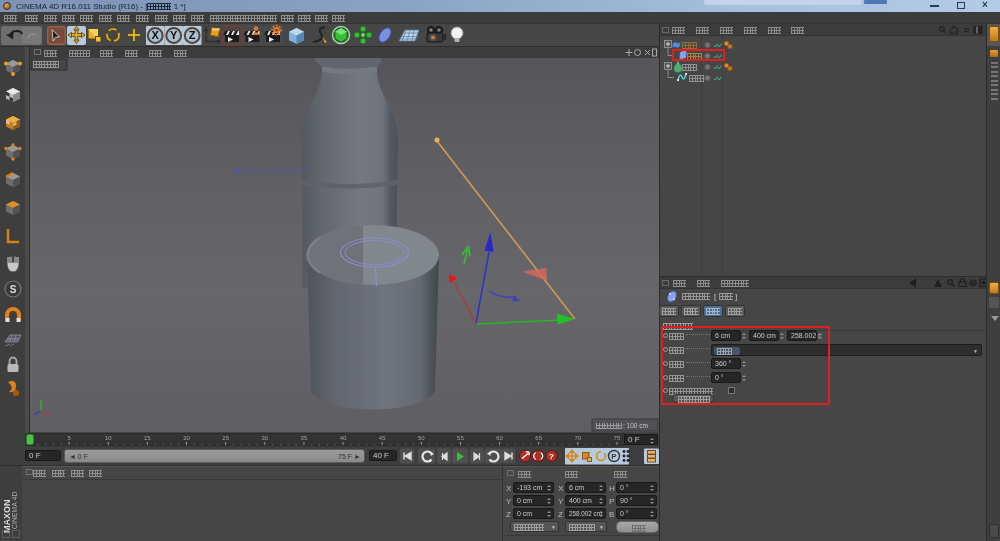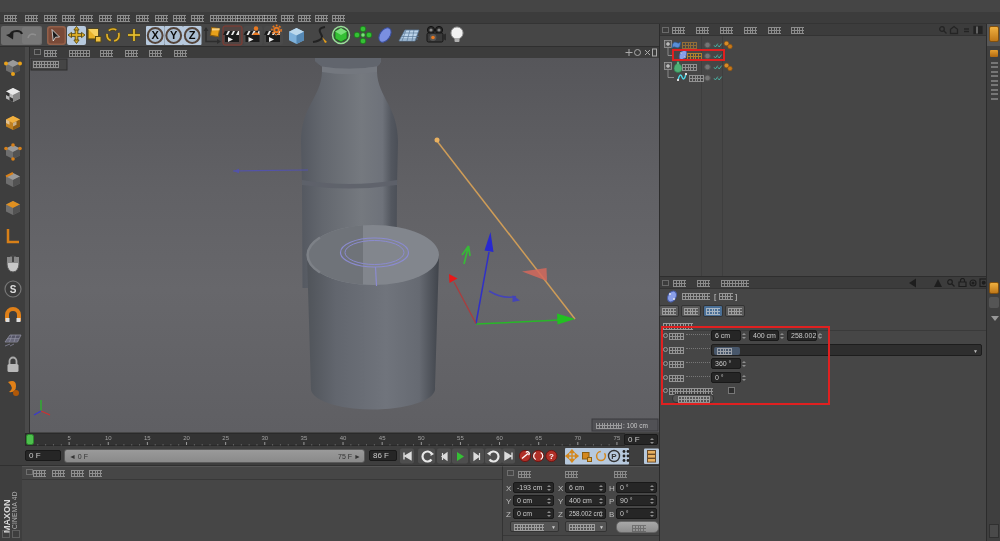--- a/index.html
+++ b/index.html
@@ -7,20 +7,31 @@
 .abs{position:absolute}
 #root{position:relative;width:1000px;height:541px;font-size:9px;color:#c4c4c4}
 .cn{display:inline-block;height:7px;vertical-align:middle;
 background-image:repeating-linear-gradient(0deg,currentColor 0 1px,rgba(0,0,0,0) 1px 3px),
 repeating-linear-gradient(90deg,currentColor 0 1px,rgba(0,0,0,0) 1px 2.8px);opacity:.62}
 .fld{position:absolute;background:#262626;border:1px solid #191919;border-radius:2px;
 color:#c9c9c9;font-size:8px;line-height:8px;padding:1px 3px;height:11px;white-space:nowrap}
 </style></head><body>
 <div id="root">
 
+<div class="abs" style="left:0;top:0;width:1000px;height:12px;
+background:linear-gradient(90deg,#7e93b6 0,#8aa2c4 40%,#a7c0de 75%,#b4cbe6 100%)">
+ <div class="abs" style="left:3px;top:2px;width:8px;height:8px;border-radius:50%;
+ background:radial-gradient(circle at 35% 35%,#f0a040,#a05010);border:1px solid #203040"></div>
+ <div class="abs" style="left:16px;top:2px;font-size:8px;color:#16222f;white-space:nowrap">CINEMA 4D R16.011 Studio (R16) - [<span class="cn" style="width:24px;color:#16222f;opacity:.95"></span> 1 *]</div>
+ <div class="abs" style="left:704px;top:0;width:158px;height:5px;background:#c2d4ea;border-radius:2px"></div>
+ <div class="abs" style="left:864px;top:0;width:23px;height:3.5px;background:#4d7ab5;border-radius:1px"></div>
+ <div class="abs" style="left:930px;top:5px;width:9px;height:2px;background:#2a3a50"></div>
+ <div class="abs" style="left:957px;top:2px;width:8px;height:7px;border:1.5px solid #2a3a50"></div>
+ <div class="abs" style="left:982px;top:-1px;color:#2a3a50;font-size:10px;font-weight:bold">×</div>
+</div>
 <div class="abs" style="left:0;top:12px;width:1000px;height:12px;background:#3c3c3c;border-bottom:1px solid #343434">
 <span class="cn abs" style="left:4px;top:3px;width:13.0px;height:7px;color:#c0c0c0"></span>
 <span class="cn abs" style="left:25px;top:3px;width:13.0px;height:7px;color:#c0c0c0"></span>
 <span class="cn abs" style="left:44px;top:3px;width:13.0px;height:7px;color:#c0c0c0"></span>
 <span class="cn abs" style="left:62px;top:3px;width:13.0px;height:7px;color:#c0c0c0"></span>
 <span class="cn abs" style="left:80px;top:3px;width:13.0px;height:7px;color:#c0c0c0"></span>
 <span class="cn abs" style="left:99px;top:3px;width:13.0px;height:7px;color:#c0c0c0"></span>
 <span class="cn abs" style="left:117px;top:3px;width:13.0px;height:7px;color:#c0c0c0"></span>
 <span class="cn abs" style="left:136px;top:3px;width:13.0px;height:7px;color:#c0c0c0"></span>
 <span class="cn abs" style="left:155px;top:3px;width:13.0px;height:7px;color:#c0c0c0"></span>
@@ -425,21 +436,21 @@
 <div class="abs" style="left:650px;top:5px;width:0;height:0;border-left:2px solid transparent;border-right:2px solid transparent;border-bottom:2.5px solid #8e8e8e"></div>
       <div class="abs" style="left:650px;top:9px;width:0;height:0;border-left:2px solid transparent;border-right:2px solid transparent;border-top:2.5px solid #8e8e8e"></div>
 </div>
 <div class="abs" style="left:0;top:446px;width:660px;height:20px;background:#3e3e3e;border-bottom:1px solid #303030">
 <div class="fld" style="left:25px;top:4px;width:36px">0 F</div>
 
 <div class="abs" style="left:64px;top:3px;width:301px;height:14px;background:linear-gradient(#9a9a9a,#8a8a8a);border:1px solid #5a5a5a;border-radius:3px">
 <span class="abs" style="left:4px;top:3px;font-size:7px;color:#333">◄ 0 F</span>
 <span class="abs" style="right:3px;top:3px;font-size:7px;color:#333">75 F ►</span>
       </div>
-<div class="fld" style="left:369px;top:4px;width:28px">86 F</div>
+<div class="fld" style="left:369px;top:4px;width:28px">40 F</div>
 
 <svg class="abs" style="left:398px;top:2px" width="262" height="17" viewBox="0 0 262 17">
 <rect x="2" y="0.5" width="14" height="15" rx="2" fill="#4e4e4e"></rect>
         <path d="M 6 4.5 l 0 7 M 13 4.5 l 0 7 l -6 -3.5 z" stroke="#ddd" stroke-width="1.4" fill="#ddd"></path>
 <rect x="20" y="0.5" width="17" height="15" rx="2" fill="#4e4e4e"></rect>
         <path d="M 33.5 5.5 a 5 5 0 1 0 0 6" stroke="#e8e8e8" stroke-width="2.2" fill="none"></path>
         <path d="M 33 4 l 3 2 l -3.5 2 z" fill="#e8e8e8"></path>
 <rect x="39" y="0.5" width="14" height="15" rx="2" fill="#4e4e4e"></rect>
         <path d="M 49 5 l -5 3.5 l 5 3.5 z M 44.5 5 l 0 7" stroke="#ddd" stroke-width="1.2" fill="#ddd"></path>
 <rect x="54" y="0.5" width="16" height="15" rx="2" fill="#4e4e4e"></rect>

